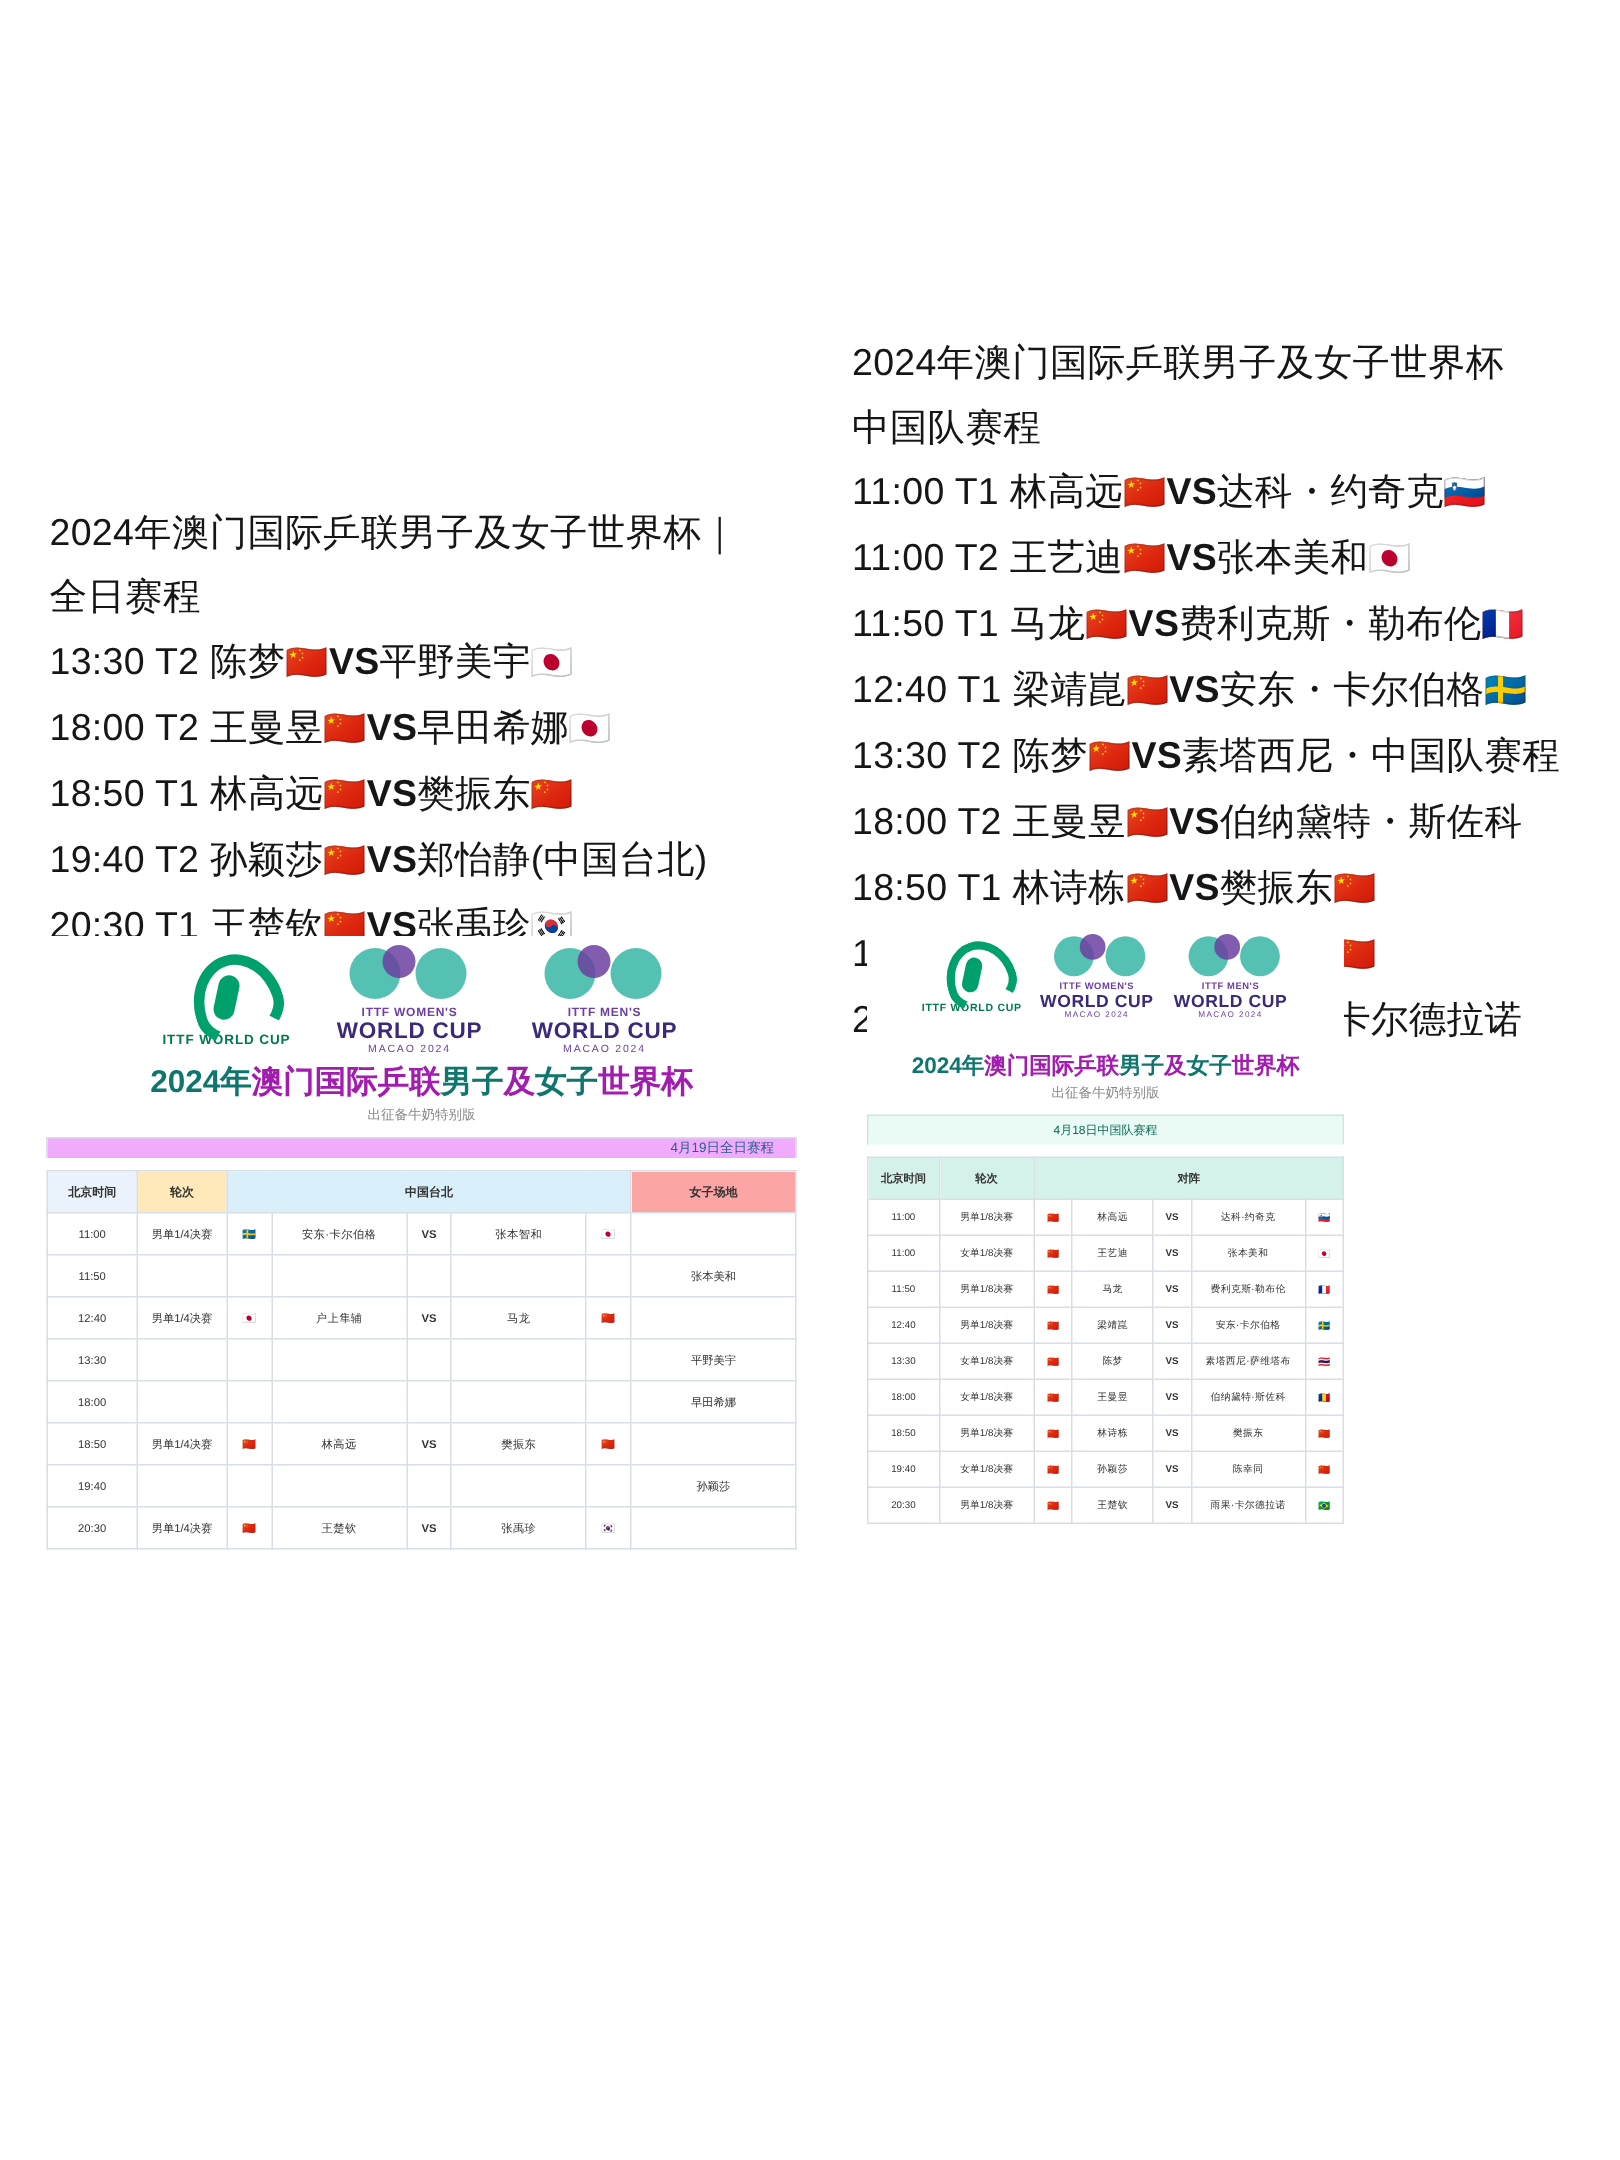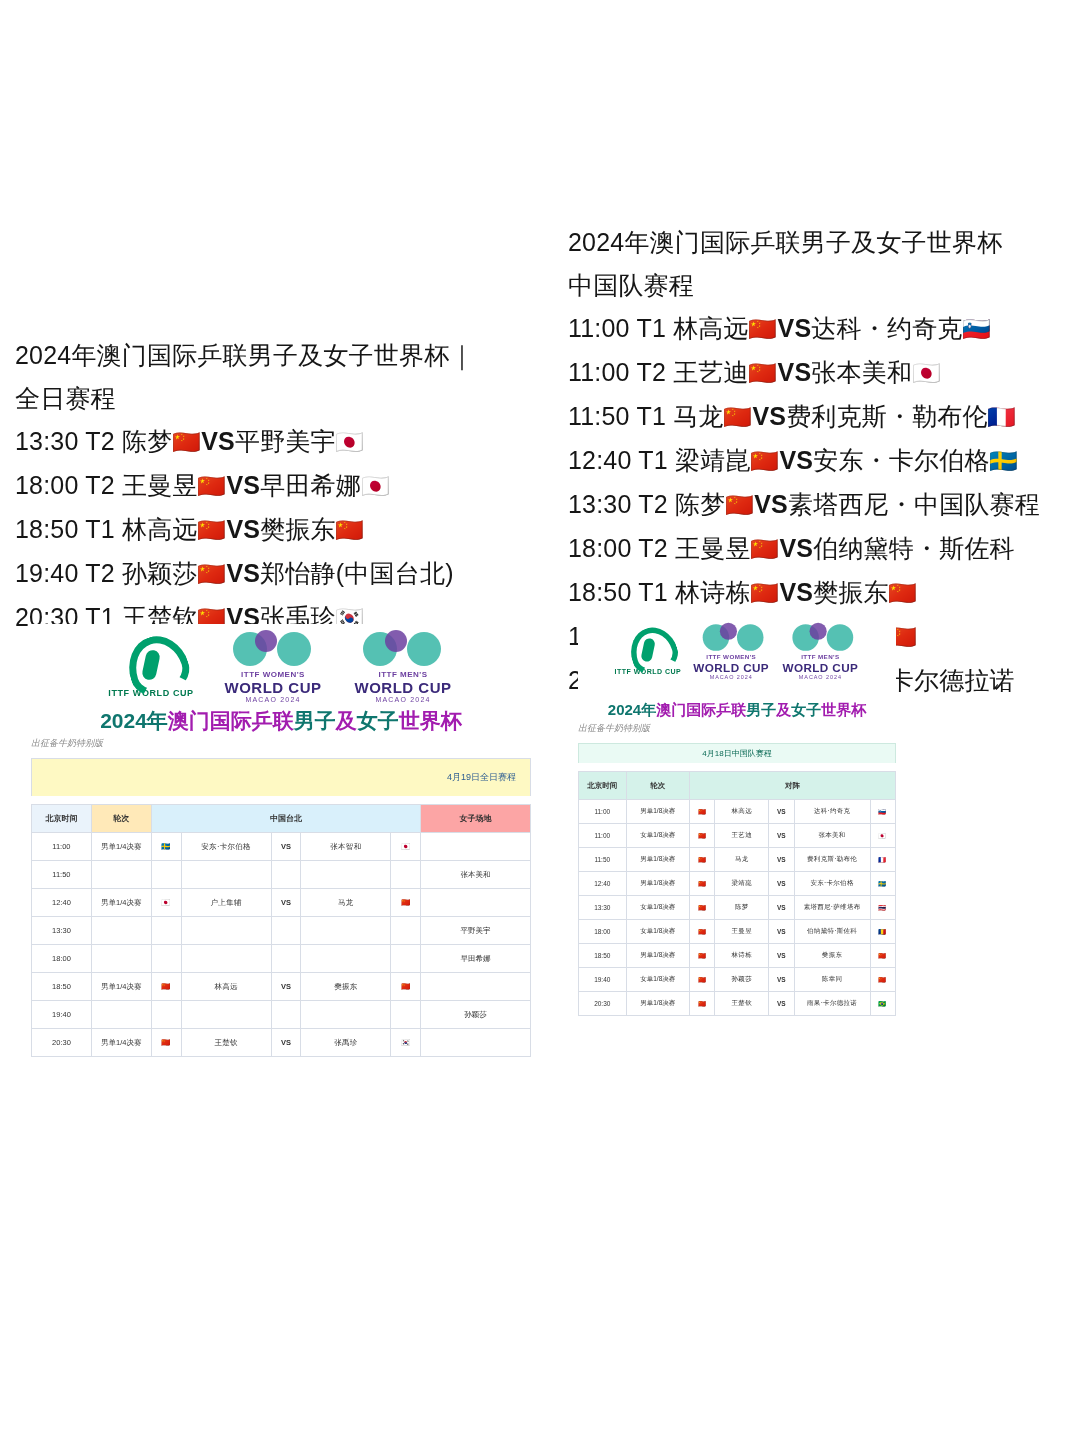--- a/index.html
+++ b/index.html
@@ -17,21 +17,21 @@
   }
 
   
   .col {
     position: absolute;
     font-size: 25px;
     line-height: 43px;
     letter-spacing: 0.2px;
     color: #161616;
   }
-  .col.left  { left: 15px;  top: 334px;  width: 520px; }
+  .col.left  { left: 33px;  top: 334px;  width: 520px; }
   .col.right { left: 568px; top: 221px;  width: 520px; }
 
   .line {
     white-space: nowrap;
   }
   .vs {
     font-weight: bold;
   }
   .flag {
     font-family: "DejaVu Sans", sans-serif;
@@ -118,24 +118,24 @@
     font-weight: bold;
     margin-top: 4px;
     font-size: 21px;
     color: #c8102e;
     white-space: nowrap;
   }
   .poster-title .dk { color: #a21caf; }
   .poster-title .rd { color: #0f766e; }
   .poster.right .poster-title { font-size: 15px; }
   .poster-sub {
+    text-align: center;
     font-size: 9px;
     color: #888;
     margin-top: 2px;
-    font-style: italic;
   }
 
   
   table.sched {
     border-collapse: collapse;
     width: 100%;
     margin-top: 8px;
     table-layout: fixed;
   }
   table.sched td, table.sched th {
@@ -164,27 +164,27 @@
     background: #eafaf4;
     border: 1px solid #cde9df;
     border-bottom: none;
     font-size: 8px;
     color: #0c6b56;
     text-align: center;
     padding: 4px 0;
     margin-top: 8px;
   }
   .poster.left .date-bar {
-    background: #fef9c3;
+    background: #f0abfc;
     border: 1px solid #d8dde6;
     border-bottom: none;
     font-size: 9px;
     color: #2c5c91;
     text-align: right;
-    padding: 12px 14px;
+    padding: 0 14px;
     margin-top: 8px;
   }
 </style>
 </head>
 <body>
 
 <div class="col left">
   <div class="line">2024年澳门国际乒联男子及女子世界杯｜</div>
   <div class="line">全日赛程</div>
 

